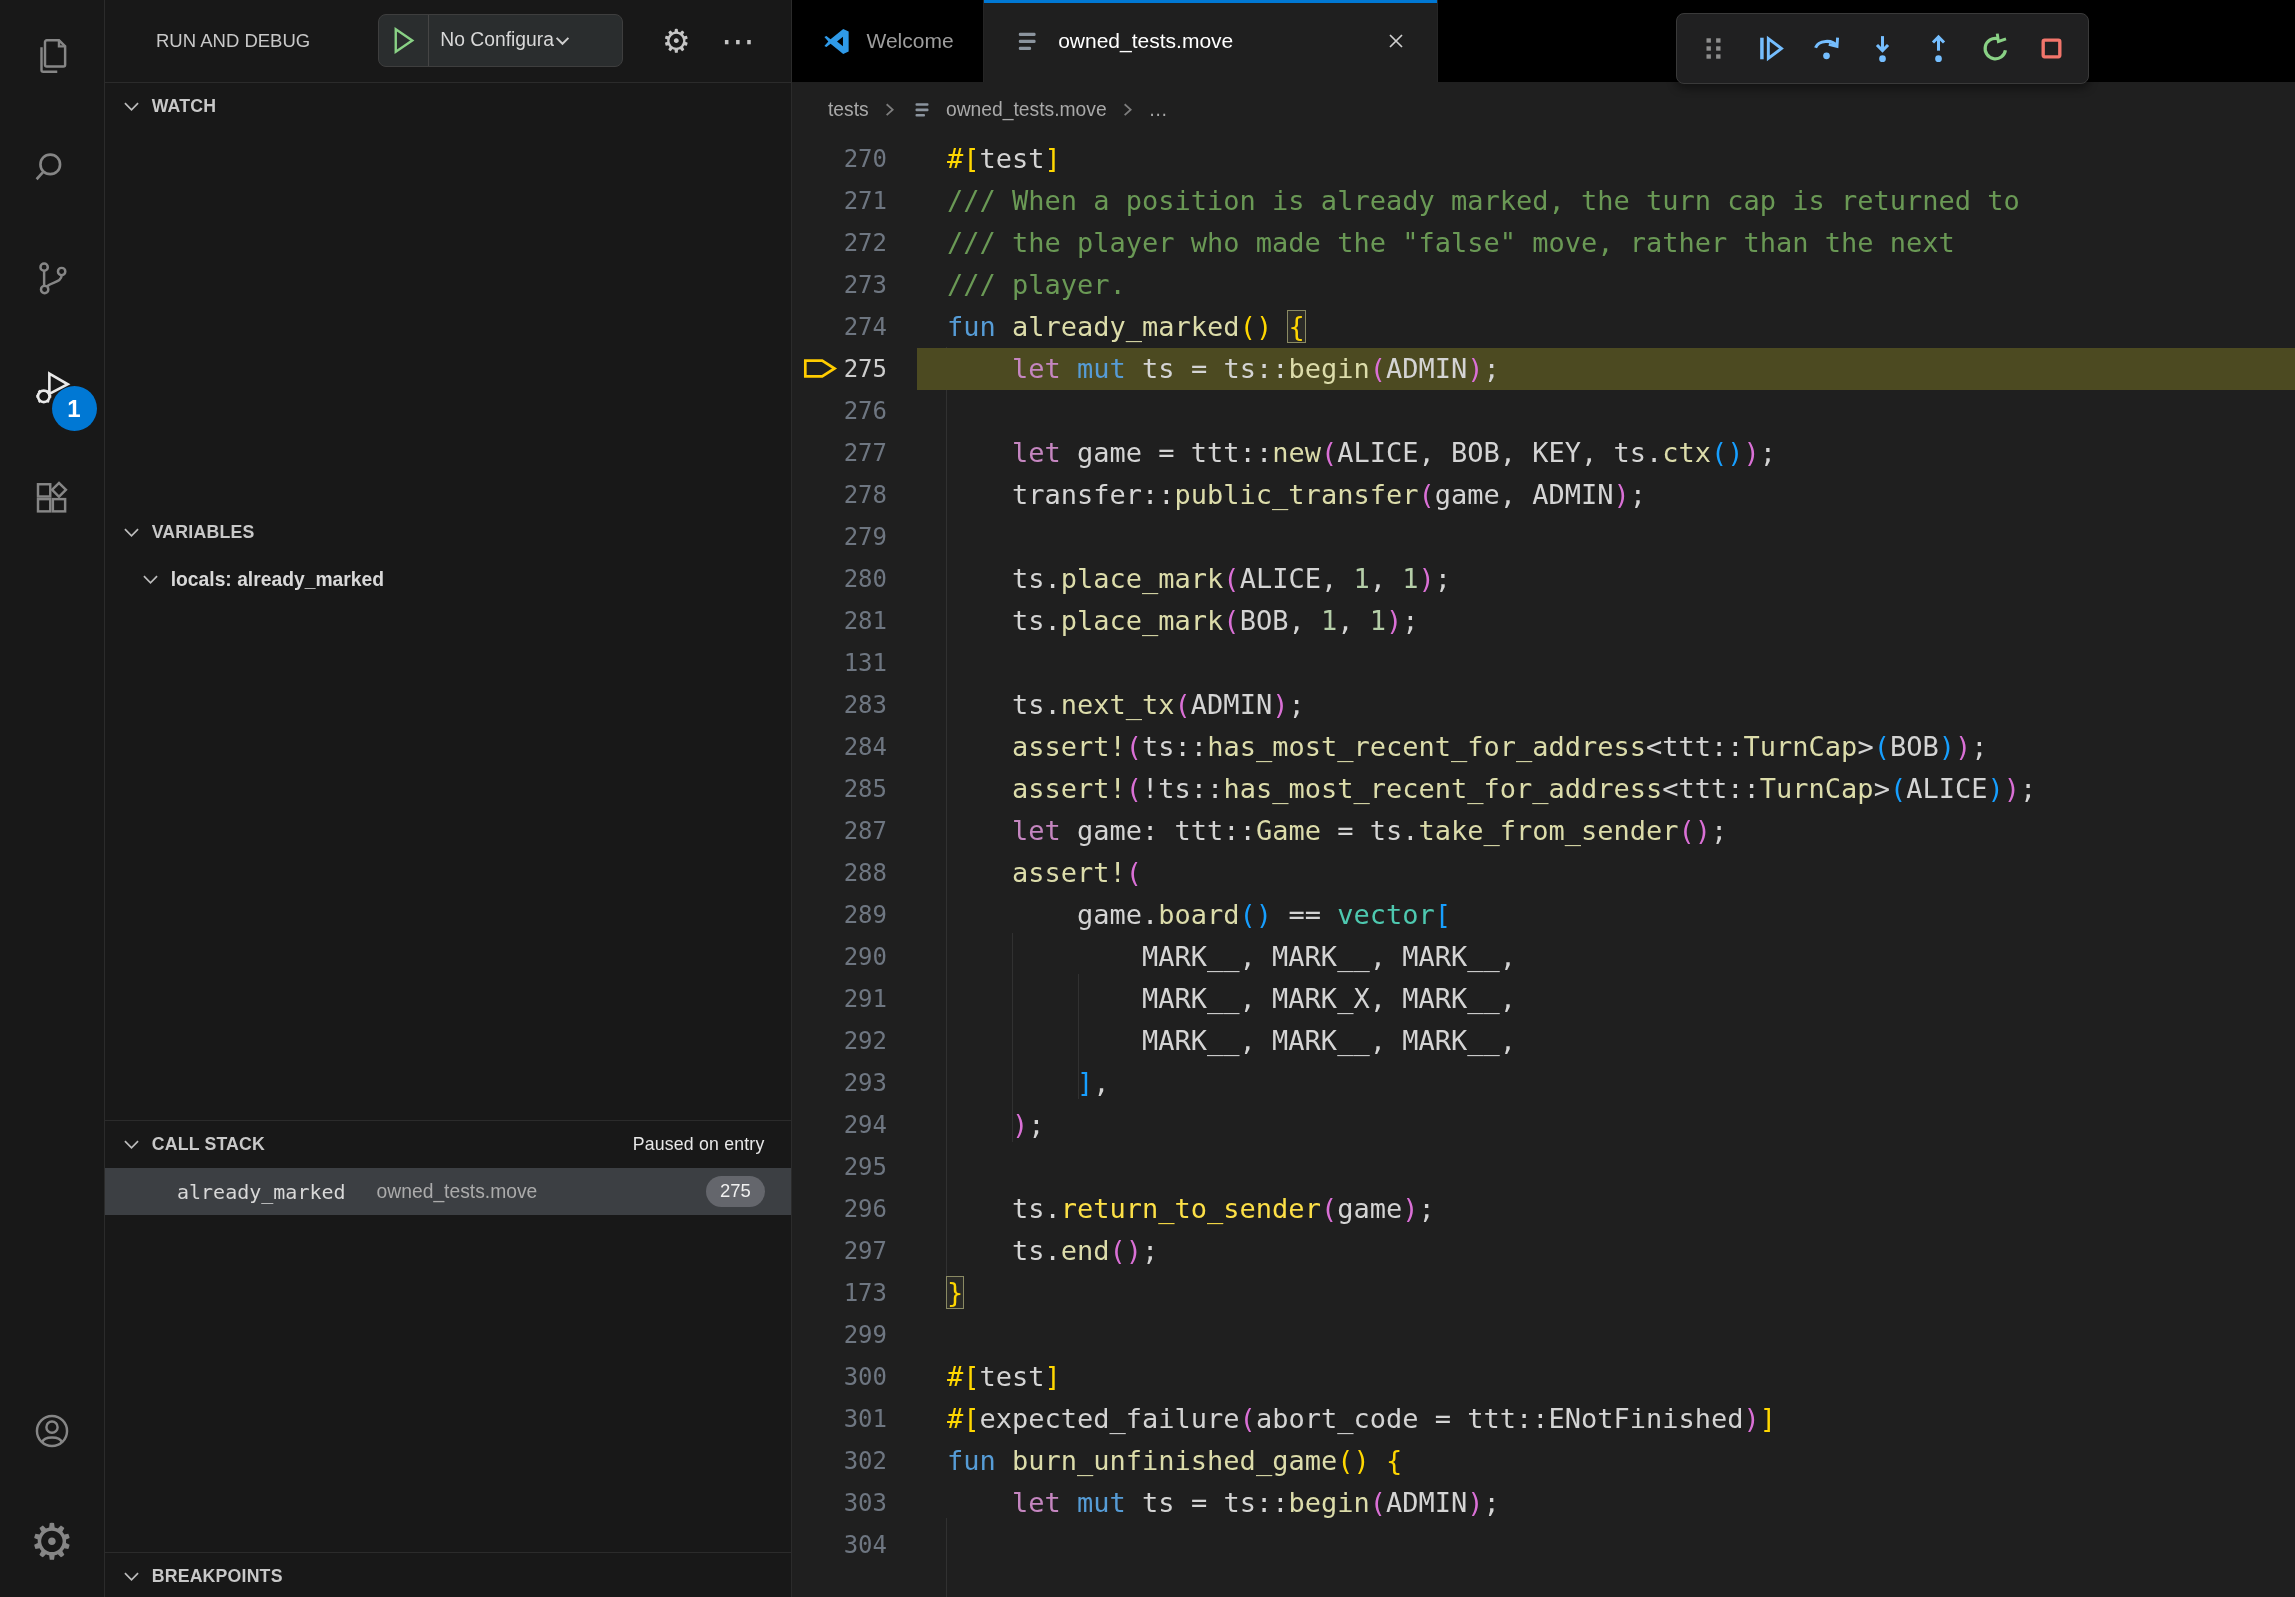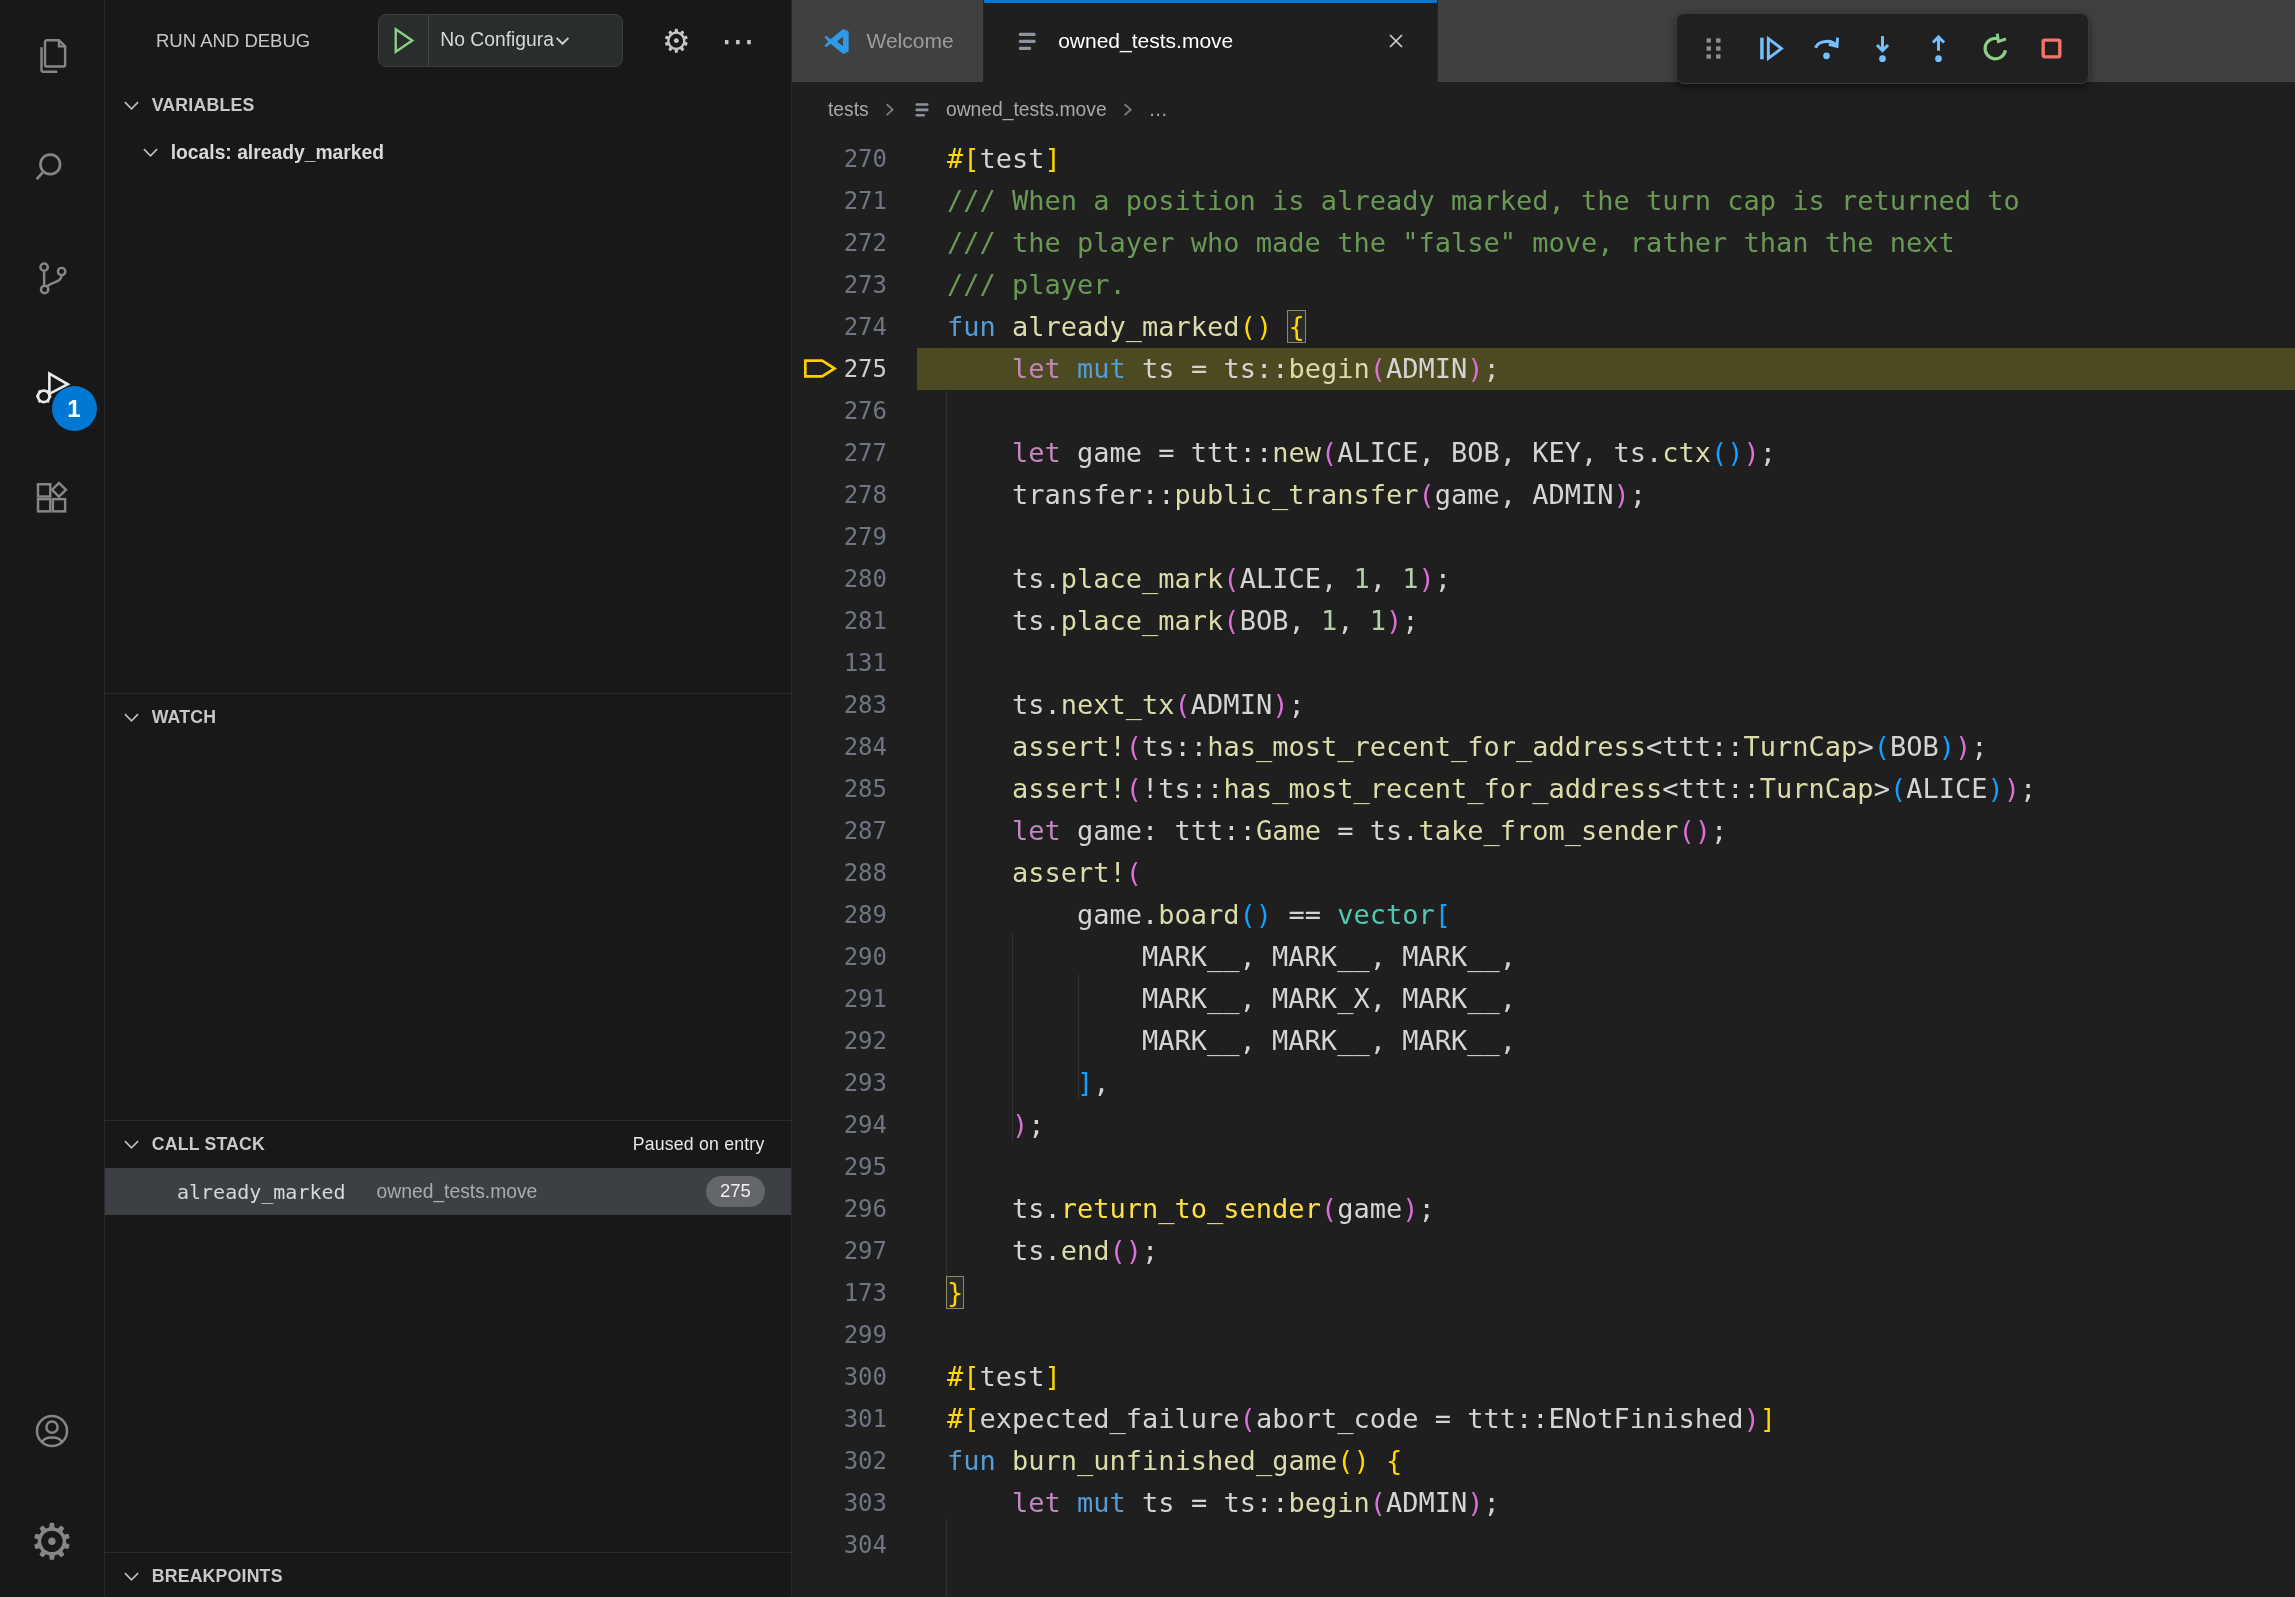--- a/index.html
+++ b/index.html
@@ -49,21 +49,21 @@
   .cs-status{margin-left:auto;margin-right:26.5px;font-weight:400;font-size:17.7px;color:#e8e8e8}
   .frame-row{height:47px;background:#3c3f43;display:flex;align-items:center;
     padding:0 26.5px 0 72px;cursor:pointer}
   .frame-name{font-family:"DejaVu Sans Mono",monospace;font-size:20px;color:#d8d8d8}
   .frame-file{margin-left:31px;font-size:19.3px;color:#ababab}
   .frame-badge{margin-left:auto;background:#64666c;color:#f0f0f0;font-size:18.5px;
     border-radius:19.3px;padding:5.6px 13.7px;line-height:1.1}
 
   
   .editor{flex:1;min-width:0;display:flex;flex-direction:column;background:#1f1f1f}
-  .tab-bar{height:82px;flex:none;background:#404040;display:flex;position:relative}
+  .tab-bar{height:82px;flex:none;background:#000000;display:flex;position:relative}
   .tab{display:flex;align-items:center;gap:14.5px;padding:0 29px;height:100%;box-sizing:border-box;
     font-size:21px;color:#9d9d9d;border-right:0.8px solid #252525;cursor:pointer;position:relative}
   .tab svg.file-ic{width:31px;height:31px;flex:none}
   .tab.active{background:#1f1f1f;color:#fff;width:454px}
   .tab.active::before{content:'';position:absolute;top:0;left:0;right:0;height:3.2px;background:#0078d4}
   .tab-close{margin-left:auto;width:24px;height:24px;color:#d0d0d0}
 
   .debug-toolbar{position:absolute;left:884px;top:13px;width:413px;height:71px;background:#202021;
     border:0.8px solid #3a3a3a;border-radius:8px;box-shadow:0 3.2px 9.7px rgba(0,0,0,.45);
     display:flex;align-items:center;justify-content:space-between;padding:0 9.7px;box-sizing:border-box}
@@ -161,41 +161,41 @@
         </span>
         <span class="cfg-label">No Configura</span>
         <svg class="cfg-chevron" viewBox="0 0 16 16" fill="none" stroke="currentColor" stroke-width="1.5">
             <path d="M3.5 6 8 10.5 12.5 6"></path>
           </svg>
       </div>
       <span class="hdr-icon hdr-gear glyph-icon">⚙</span>
       <span class="hdr-icon hdr-more glyph-icon">⋯</span>
     </div>
 
+    <div class="section watch">
+      <div class="sec-header">
+        <svg viewBox="0 0 16 16" fill="none" stroke="currentColor" stroke-width="1.3">
+            <path d="M3 5.5 8 10.5 13 5.5"></path>
+          </svg>
+        <span>WATCH</span>
+      </div>
+    </div>
+
     <div class="section variables">
       <div class="sec-header">
         <svg viewBox="0 0 16 16" fill="none" stroke="currentColor" stroke-width="1.3">
             <path d="M3 5.5 8 10.5 13 5.5"></path>
           </svg>
         <span>VARIABLES</span>
       </div>
       <div class="tree-row">
         <svg viewBox="0 0 16 16" fill="none" stroke="currentColor" stroke-width="1.3">
             <path d="M3 5.5 8 10.5 13 5.5"></path>
           </svg>
         <span>locals: already_marked</span>
-      </div>
-    </div>
-
-    <div class="section watch">
-      <div class="sec-header">
-        <svg viewBox="0 0 16 16" fill="none" stroke="currentColor" stroke-width="1.3">
-            <path d="M3 5.5 8 10.5 13 5.5"></path>
-          </svg>
-        <span>WATCH</span>
       </div>
     </div>
 
     <div class="section call-stack">
       <div class="sec-header">
         <svg viewBox="0 0 16 16" fill="none" stroke="currentColor" stroke-width="1.3">
             <path d="M3 5.5 8 10.5 13 5.5"></path>
           </svg>
         <span>CALL STACK</span>
         <span class="cs-status">Paused on entry</span>

